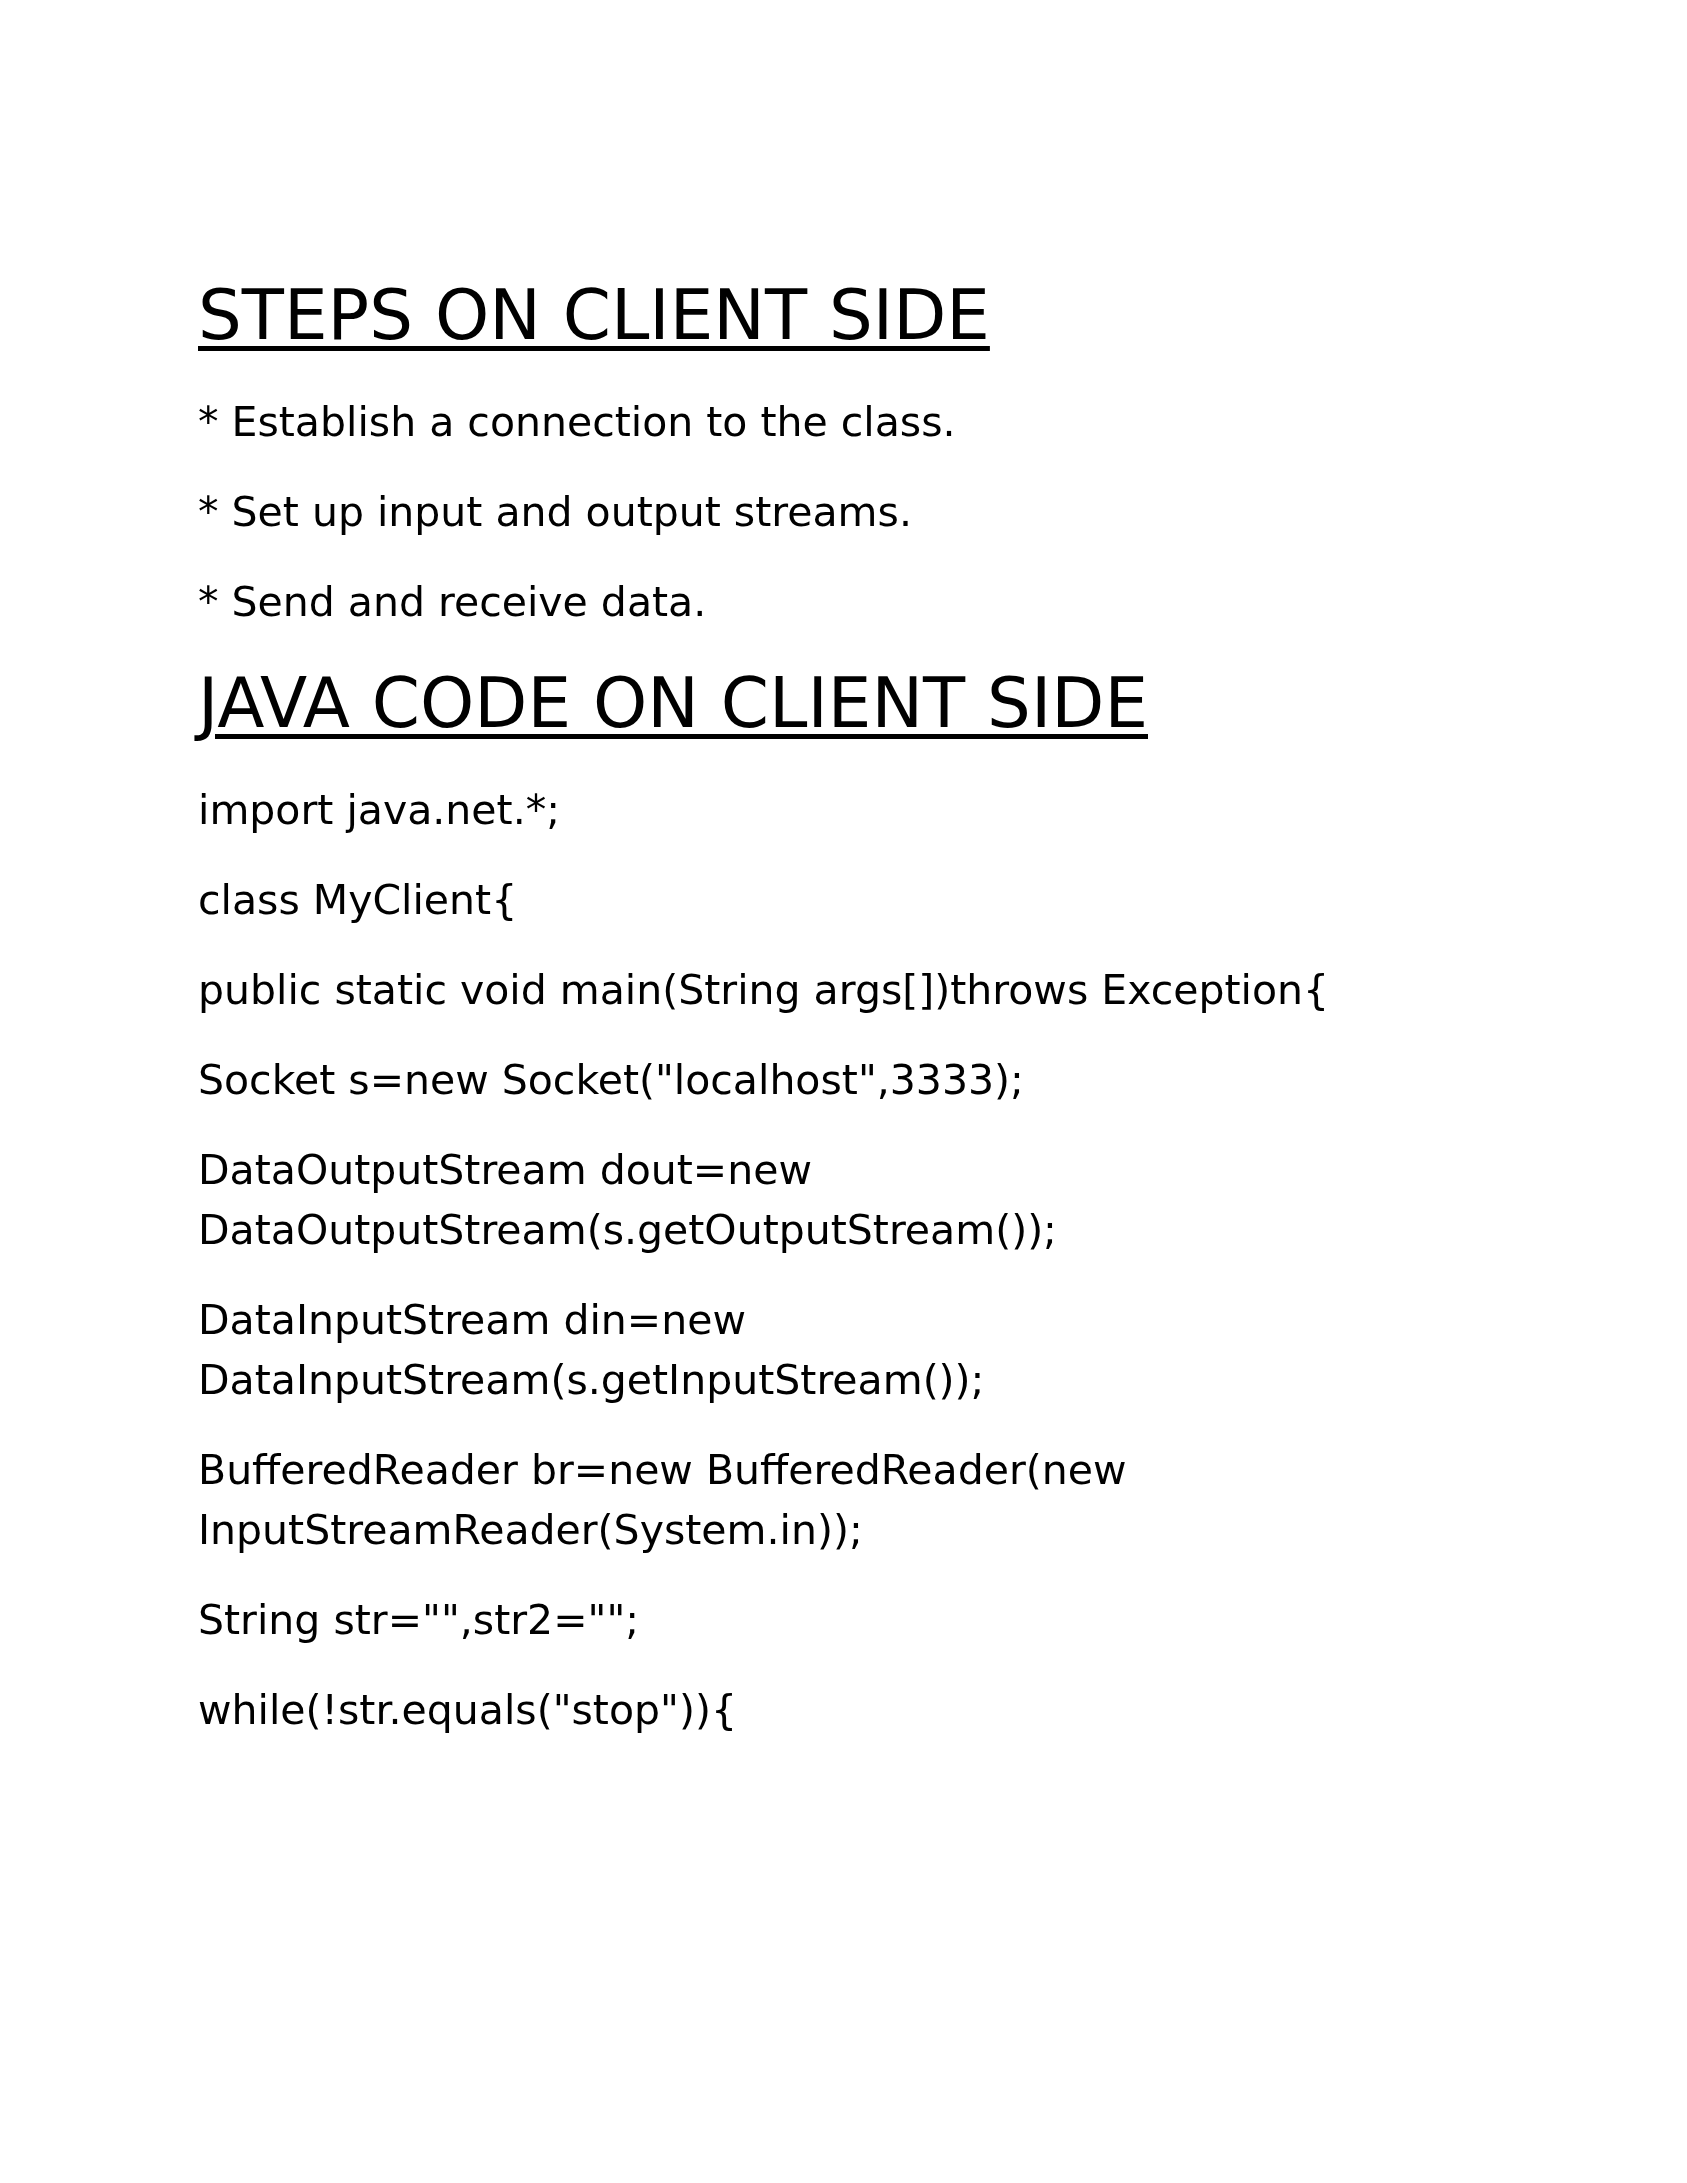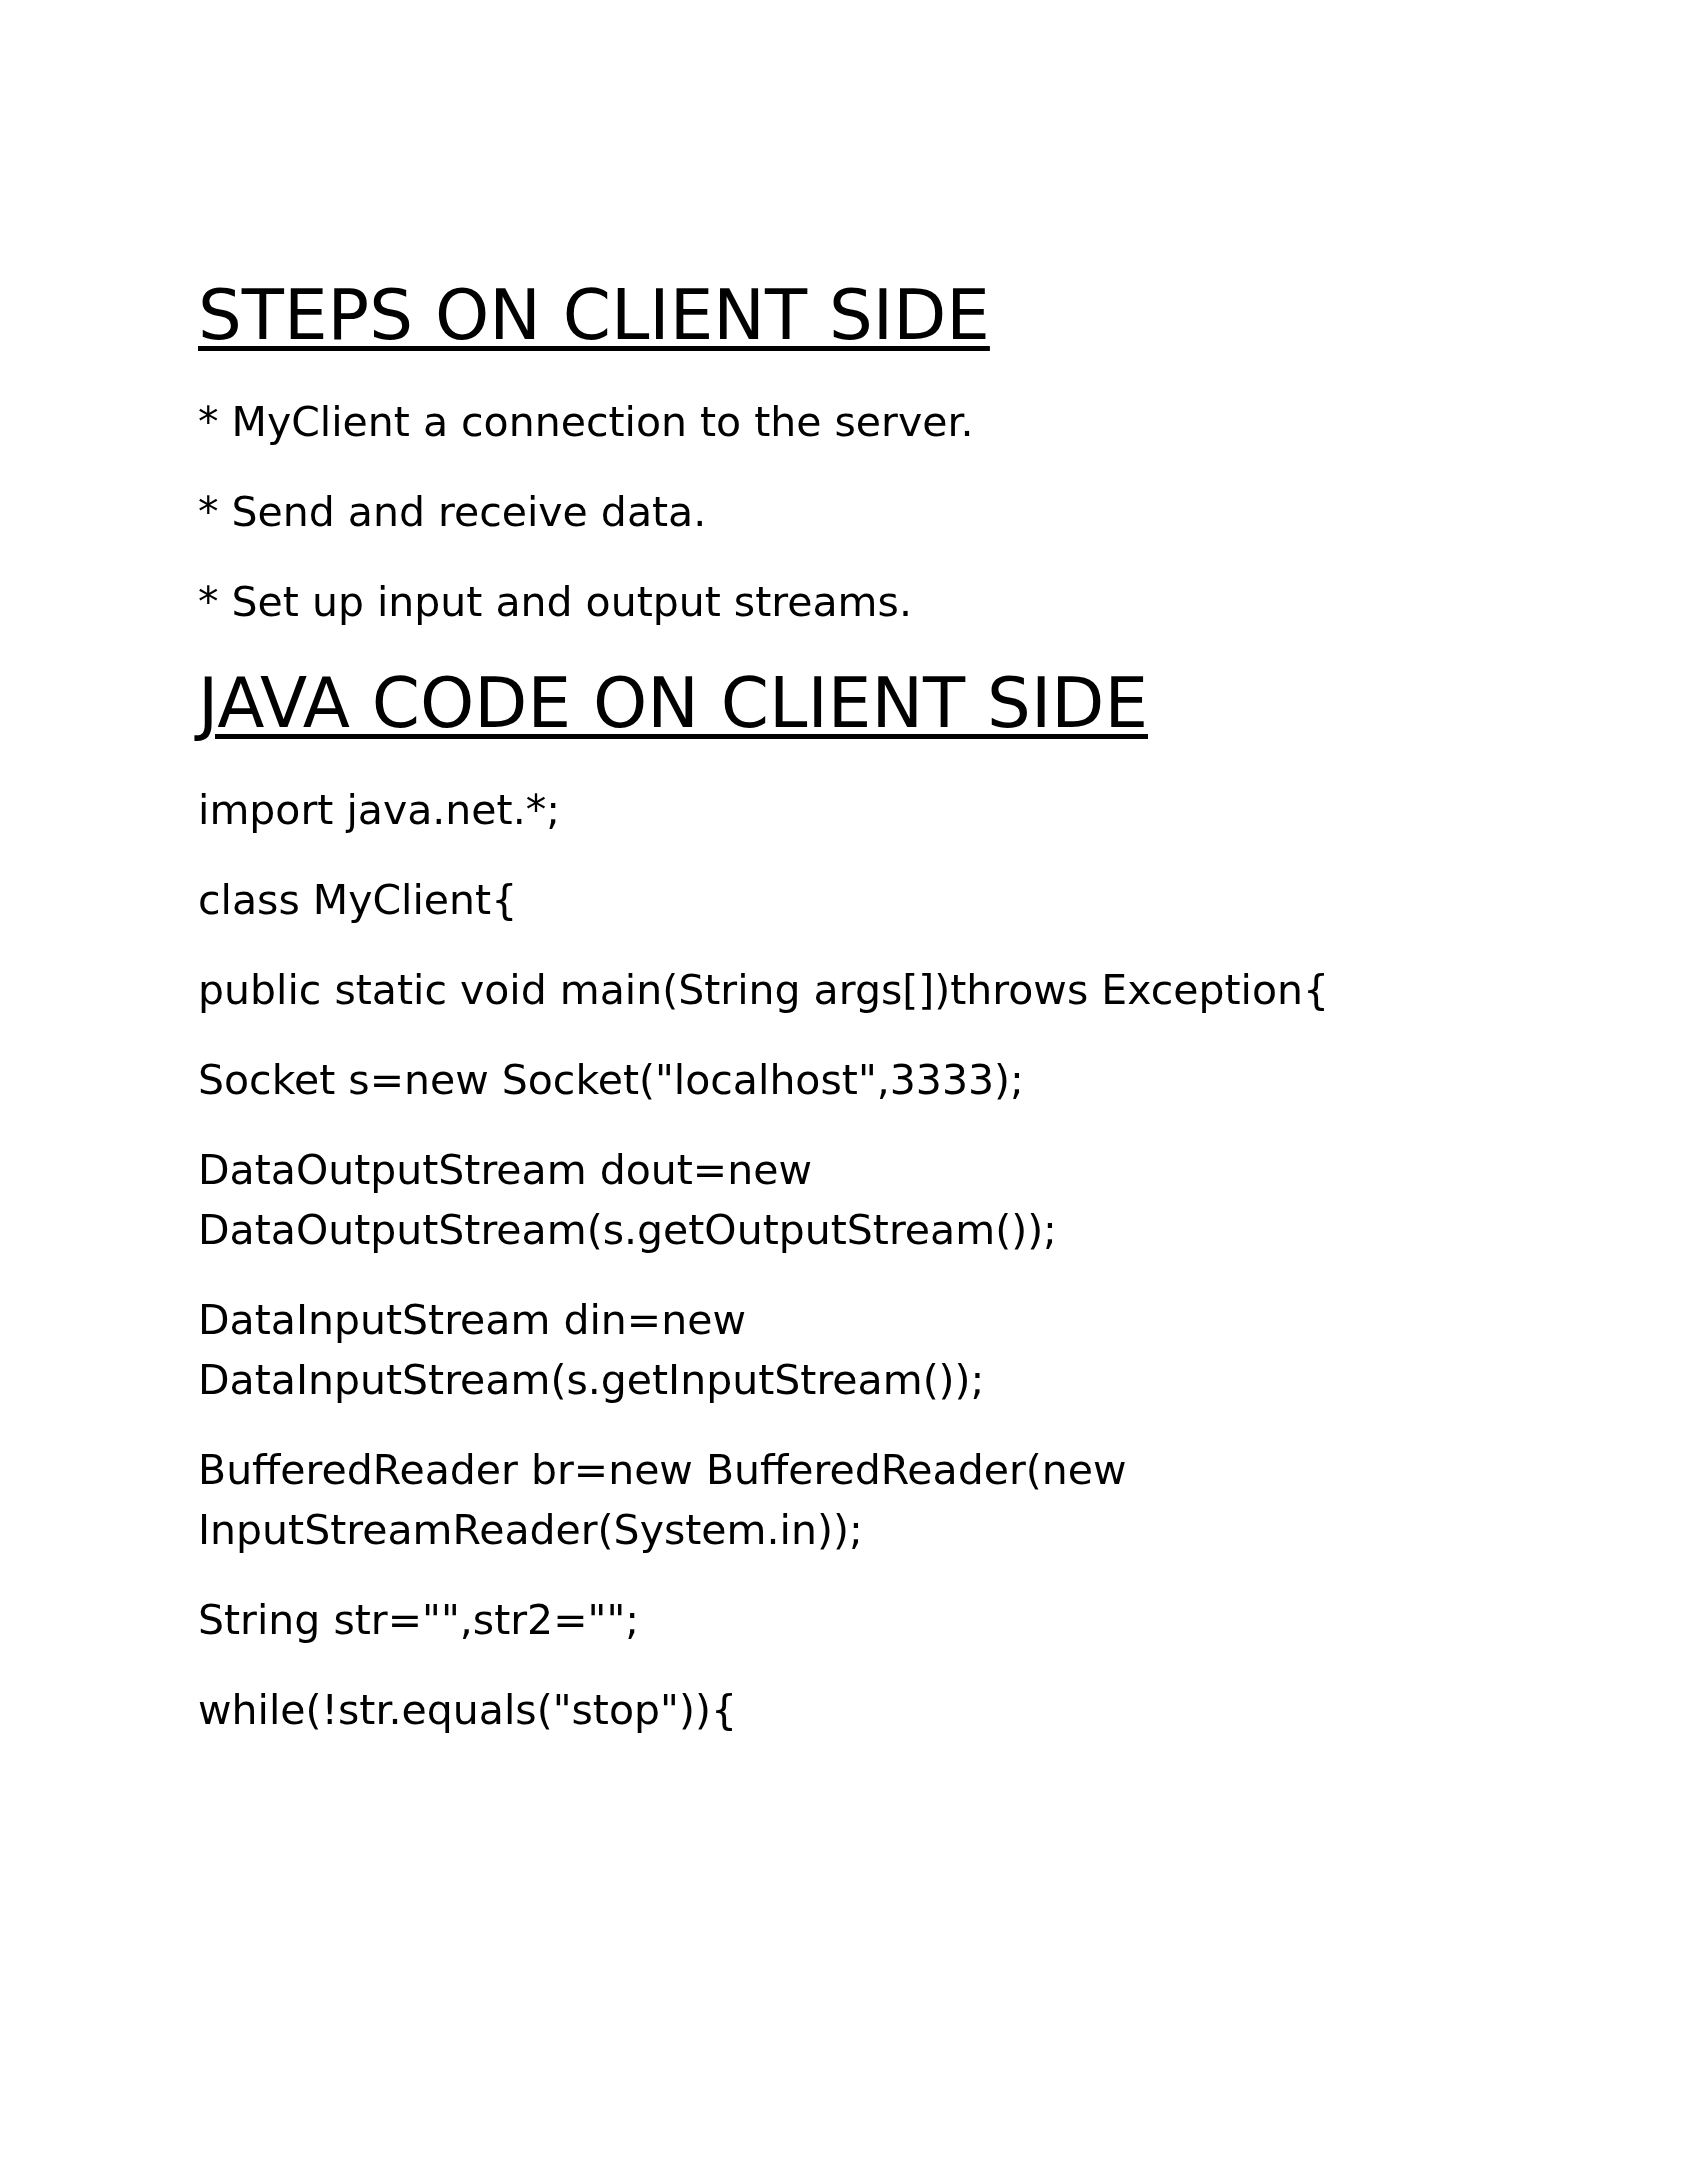--- a/index.html
+++ b/index.html
@@ -43,23 +43,23 @@
   }
 </style>
 </head>
 <body>
 
 <div class="page">
 
   <h1 class="doc-heading">STEPS ON CLIENT SIDE</h1>
 
   <div class="step-list">
-    <p class="doc-line">* MyClient a connection to the server.</p>
+    <p class="doc-line">* Establish a connection to the class.</p>
+    <p class="doc-line">* Set up input and output streams.</p>
     <p class="doc-line">* Send and receive data.</p>
-    <p class="doc-line">* Set up input and output streams.</p>
   </div>
 
   <h1 class="doc-heading">JAVA CODE ON CLIENT SIDE</h1>
 
   <div class="code-block">
     <p class="doc-line">import java.net.*;</p>
     <p class="doc-line">class MyClient{</p>
     <p class="doc-line">public static void main(String args[])throws Exception{</p>
     <p class="doc-line">Socket s=new Socket("localhost",3333);</p>
     <p class="doc-line">DataOutputStream dout=new

